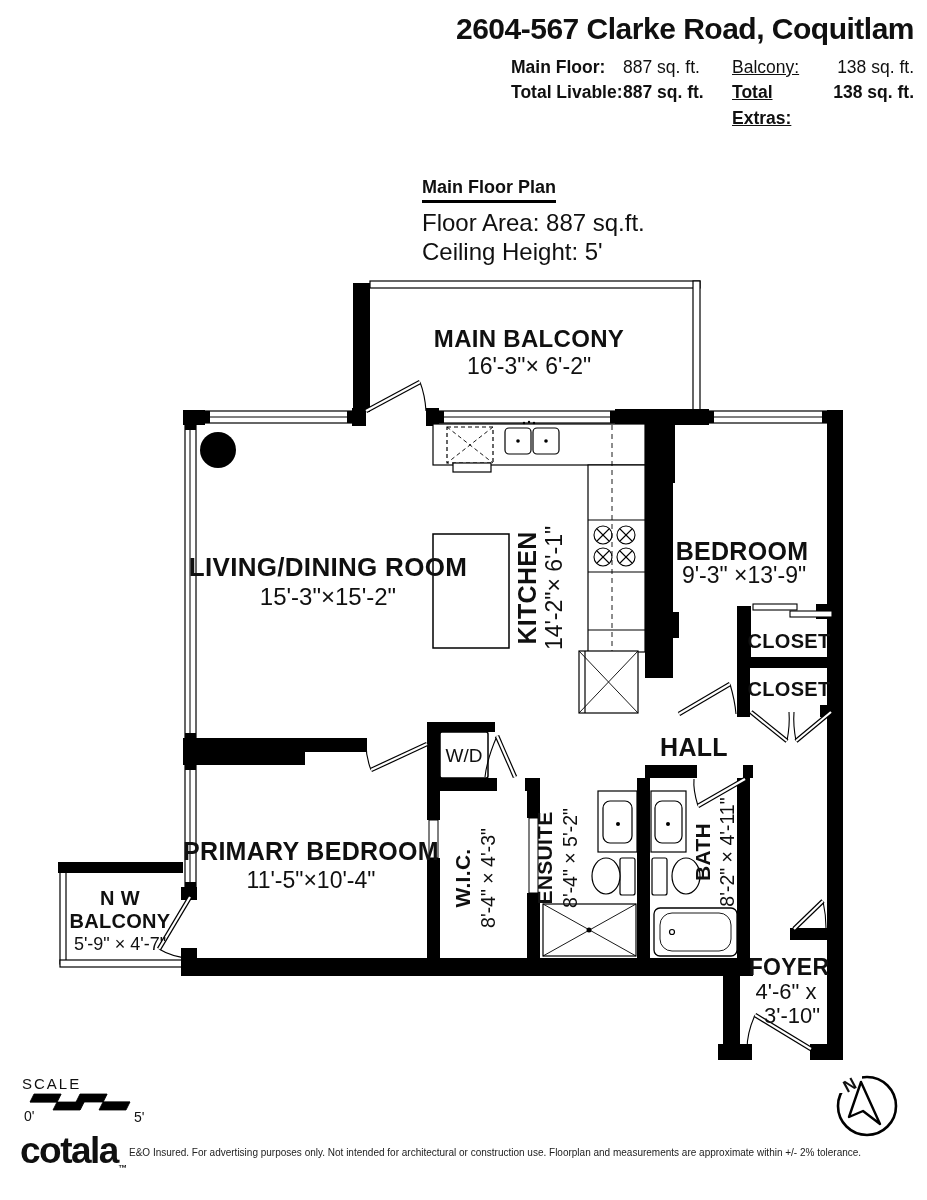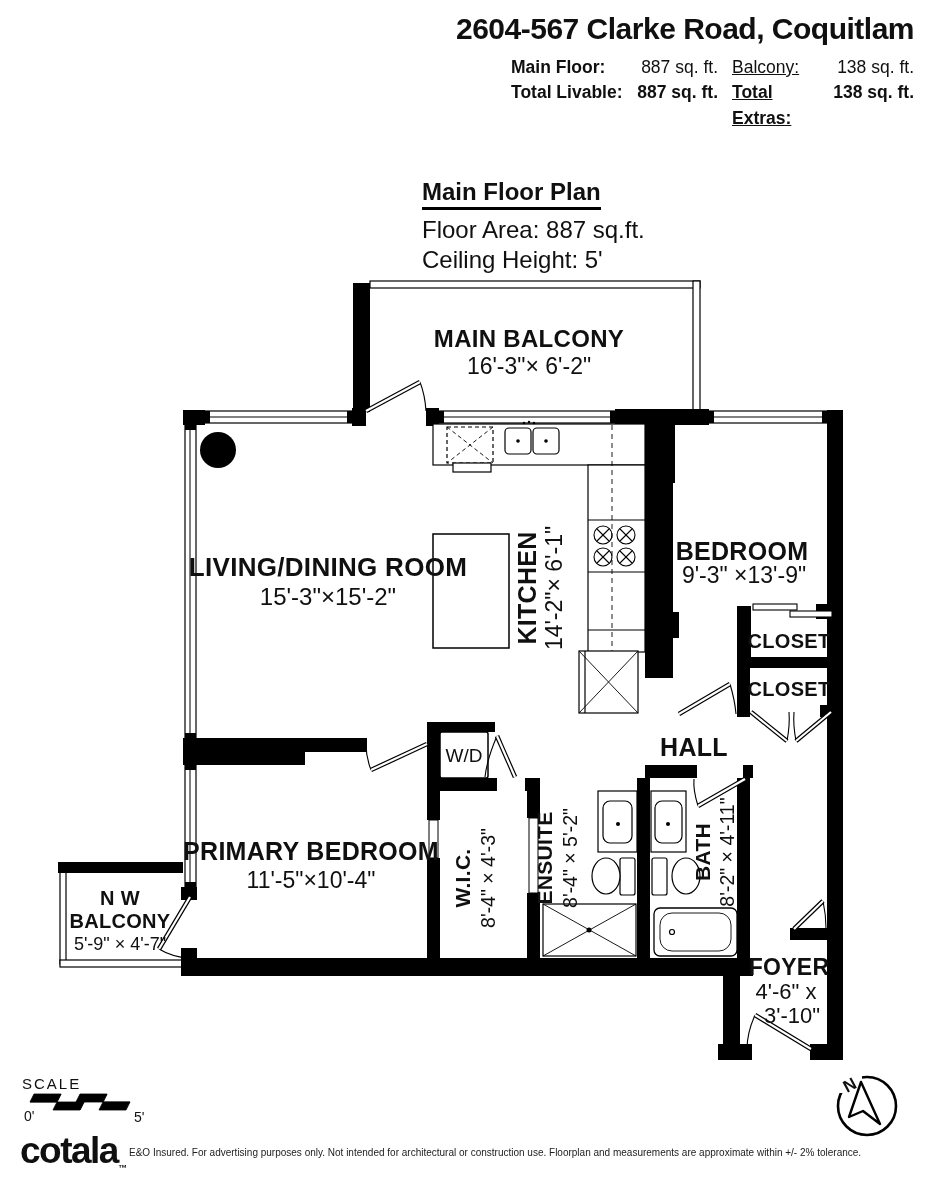--- a/index.html
+++ b/index.html
@@ -3,27 +3,27 @@
 <meta charset="utf-8">
 <style>
   html,body{margin:0;padding:0;background:#fff;}
   .page{position:relative;width:927px;height:1200px;background:#fff;overflow:hidden;
         font-family:"Liberation Sans",sans-serif;color:#101010;padding-left:8px;}
   
   .hdr{position:absolute;top:12px;right:21px;width:470px;text-align:right;}
   .hdr-title{font-size:30px;font-weight:bold;letter-spacing:-0.5px;margin-bottom:9px;}
   .hdr-row{display:flex;justify-content:flex-end;font-size:17.5px;line-height:1.45;}
   .hdr-row .lab{width:112px;text-align:left;font-weight:bold;}
-  .hdr-row .val{width:95px;text-align:right;}
+  .hdr-row .val{width:95px;text-align:left;}
   .hdr-row .lab2{width:98px;text-align:left;margin-left:14px;text-decoration:underline;}
   .hdr-row .val2{width:84px;}
   .hdr-row.bold{font-weight:bold;}
   
   .ptitle{position:absolute;left:422px;top:177px;font-size:24px;line-height:1.22;}
-  .ptitle .main{display:table;font-size:24px;font-weight:bold;border-bottom:3px solid #000;
+  .ptitle .main{display:table;font-size:18px;font-weight:bold;border-bottom:3px solid #000;
                 padding-bottom:1px;margin-bottom:5px;text-align:center;}
   
   .logo{position:absolute;left:20px;top:1130px;font-size:37px;font-weight:bold;
         letter-spacing:-1.5px;}
   .logo .tm{font-size:9px;font-weight:bold;vertical-align:-8px;letter-spacing:0;}
   .disclaimer{position:absolute;left:129px;top:1147px;width:790px;font-size:10px;color:#222;}
   svg{position:absolute;left:0;top:0;}
   svg text{font-family:"Liberation Sans",sans-serif;fill:#101010;}
   .rn{font-weight:bold;letter-spacing:0.3px;}
   .rd{font-weight:normal;}

